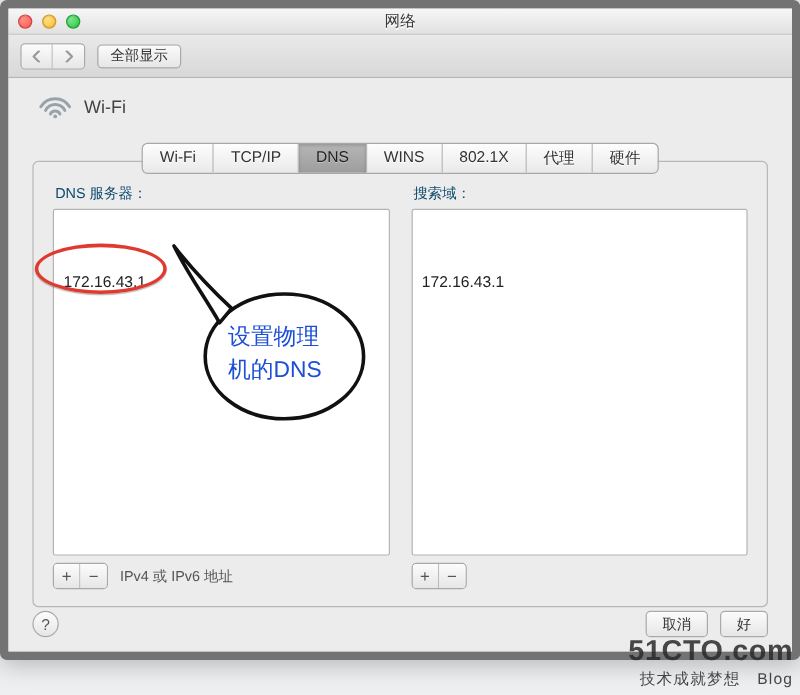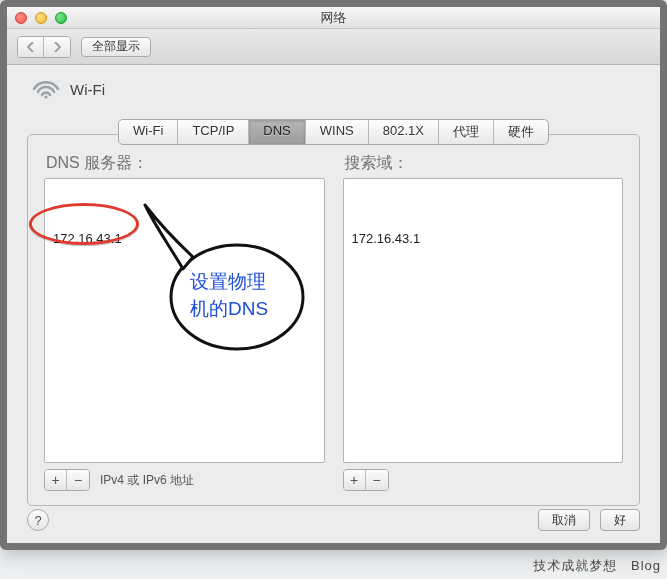--- a/index.html
+++ b/index.html
@@ -124,21 +124,21 @@
     border: 1px solid #b7b7b7;
     border-radius: 5px;
     background: #ececec;
     padding: 18px 16px 14px 16px;
     margin-top: -11px;
     height: 372px;
     position: relative;
   }
   .two-col { display: flex; gap: 18px; height: 100%; }
   .col { flex: 1; display: flex; flex-direction: column; }
-  .col-label { font-size: 16px; color: #737373; margin: 0 0 4px 2px; }
+  .col-label { font-size: 12px; color: #0c4a6e; margin: 0 0 4px 2px; }
   .listbox {
     flex: 1;
     border: 1px solid #b4b4b4;
     border-radius: 2px;
     background: #fff;
     padding: 6px 8px;
     font-size: 13px;
     overflow: hidden;
   }
   .list-entry { white-space: nowrap; margin-top: 46px; }
@@ -318,18 +318,19 @@
       <div class="speech-text" style="left:63px; top:82px;">
         <span>设置物理</span><br>
         <span>机的DNS</span>
       </div>
     </div>
 
   </div>
 </div>
 
 <div class="watermark">
+  <div class="wm-big">51CTO.com</div>
   <div class="wm-small">
     <span>技术成就梦想</span>
     &nbsp;
     <span>Blog</span>
   </div>
 </div>
 
 </body></html>

